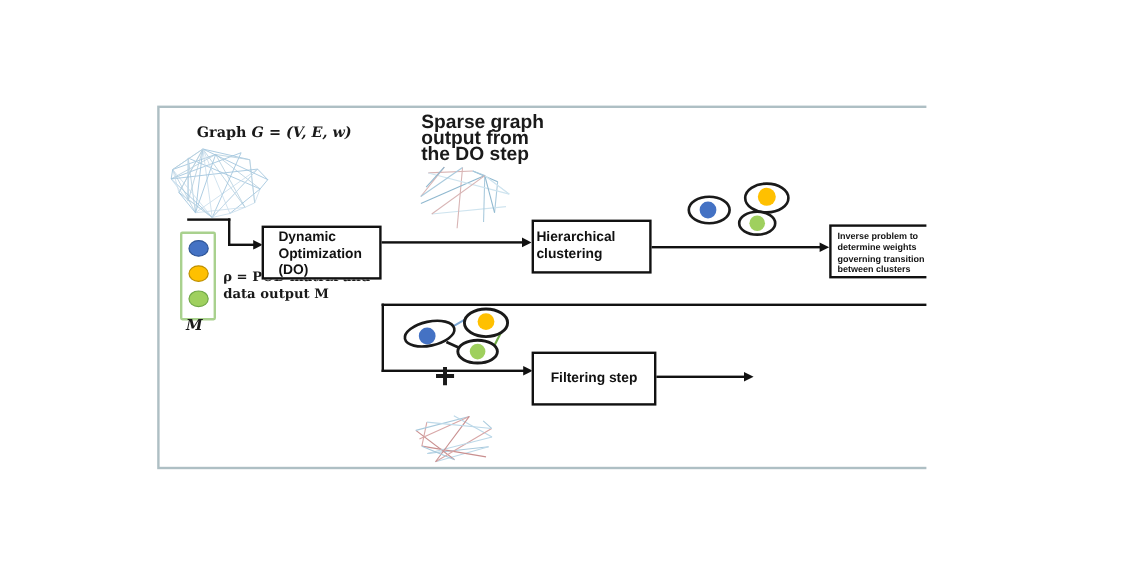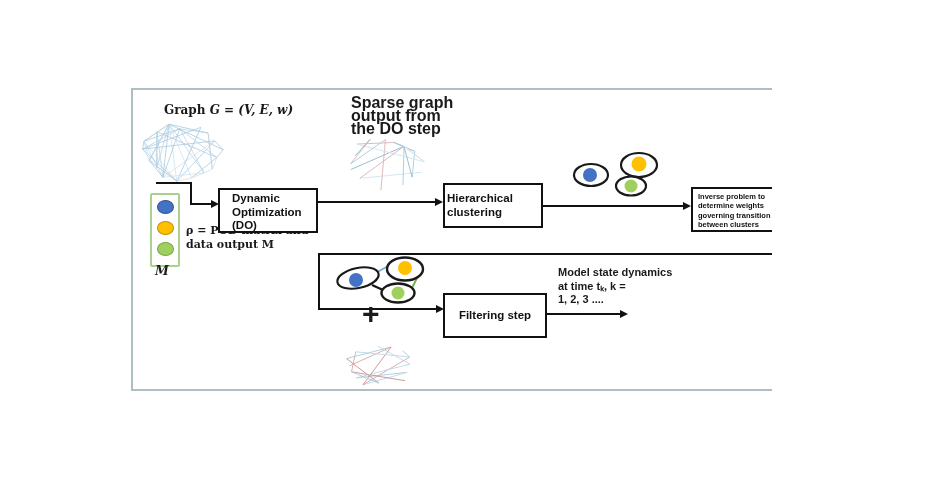--- a/index.html
+++ b/index.html
@@ -242,16 +242,13 @@
       <circle cx="8.528148860011324" cy="25.787815097662726" r="undefined" fill="#8b3535"></circle>
       <circle cx="5.528722656730686" cy="18.630129340291965" r="undefined" fill="#1a1a1a"></circle>
       <circle cx="14.706925665066496" cy="11.787169152891215" r="undefined" fill="#a05050"></circle>
       <circle cx="24.528290711935668" cy="7.54651759618644" r="undefined" fill="#8b3535"></circle>
     </svg>
 
   <div id="filt-box" class="fbox">Filtering step</div>
 
   <div class="hl" style="left:547px;top:313px;width:74px;"></div>
   <div class="ah" style="left:620px;top:310px;"></div>
-  <div id="model-caption" class="caption">Model state dynamics
-at time tₖ, k =
-1, 2, 3 ....</div>
 </div>
 
 </body></html>

